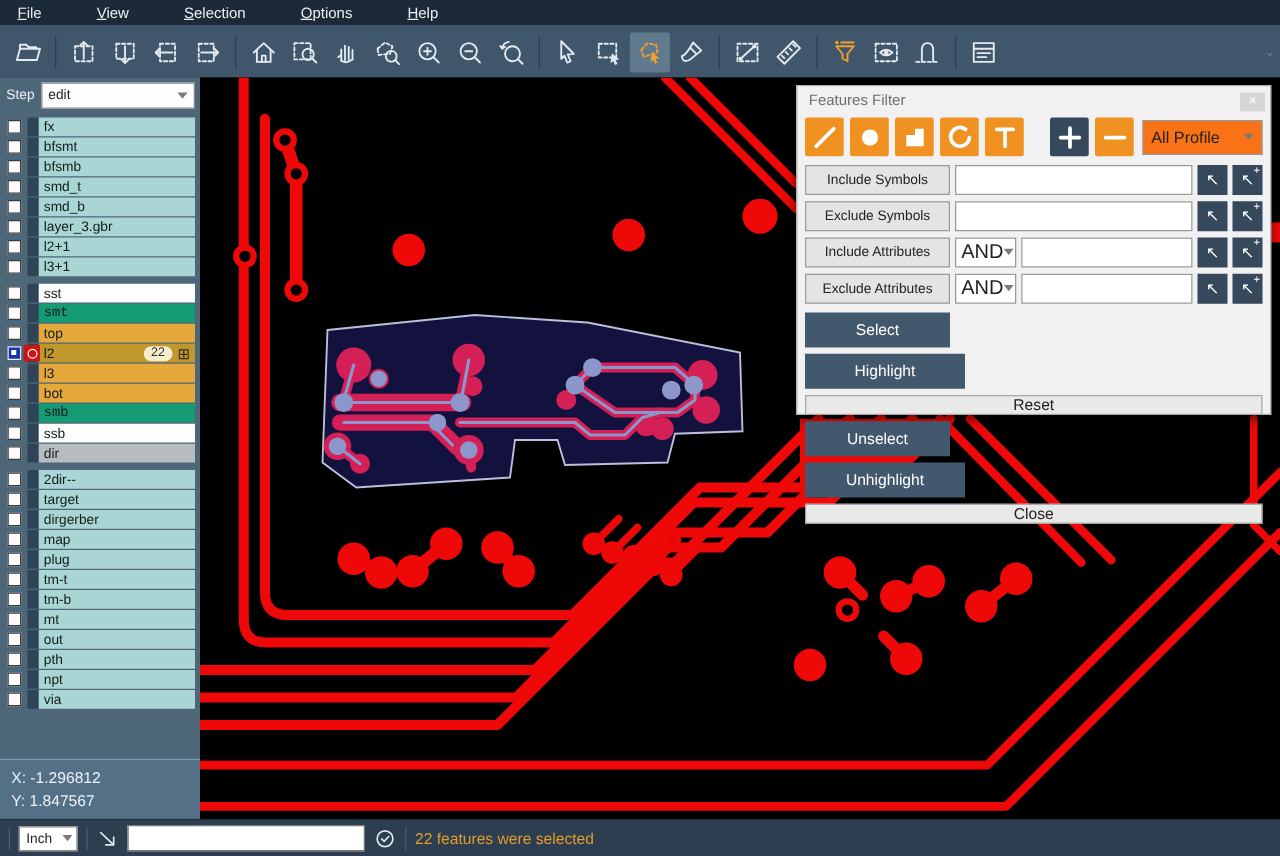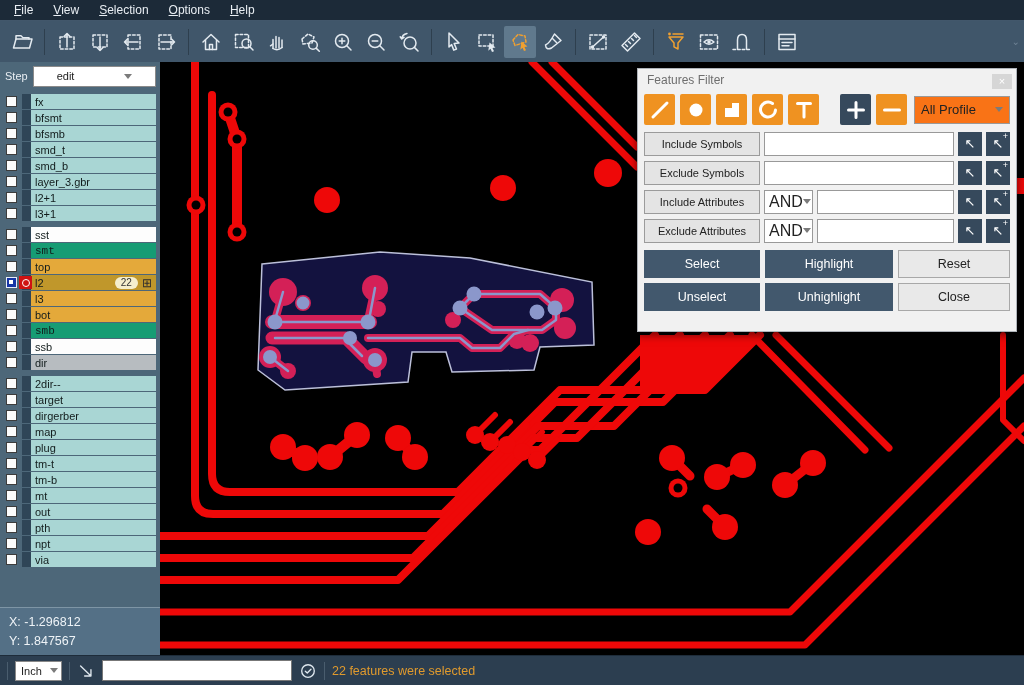--- a/index.html
+++ b/index.html
@@ -1,21 +1,21 @@
 <!DOCTYPE html>
 <html><head>
 <meta charset="utf-8">
 <style>
   * { margin:0; padding:0; box-sizing:border-box; }
   html,body { width:1024px; height:685px; overflow:hidden; background:#10181f; }
   body { font-family:"Liberation Sans", sans-serif; }
   .app { width:1024px; height:685px; display:flex; flex-direction:column; background:#1c2a38; }
 
   
-  .menubar { height:20px; background:#1c2a38; display:flex; align-items:center; padding-left:4px; flex:0 0 auto; }
+  .menubar { height:20px; background:#1c2a38; display:flex; align-items:center; padding-left:4px; flex:0 0 auto;gap:24px; }
   .menu-item { color:#e9eef3; font-size:12px; padding:2px 10px 3px 10px; cursor:default; }
   .menu-item .u { text-decoration:underline; }
 
   
   .toolbar { height:42px; background:#40566a; display:flex; align-items:center; padding-left:6px; gap:1px; flex:0 0 auto; border-top:1px solid #4c617433; }
   .tbtn { width:32px; height:32px; display:flex; align-items:center; justify-content:center; border-radius:2px; }
   .tbtn.active { background:#60798d; }
   .tsep { width:1px; height:26px; background:#2e3f4e; margin:0 5px; }
   .tbtn svg { stroke:#e3eaf0; fill:none; stroke-width:1.5; stroke-linecap:round; stroke-linejoin:round; }
   .tbtn svg .fil { fill:#e3eaf0; stroke:none; }
@@ -24,21 +24,21 @@
   .tbtn svg .dash { stroke-dasharray:2.6 2; }
   .toolbar .ovf { margin-left:auto; color:#6d8294; font-size:10px; padding-right:4px; }
 
   
   .main { flex:1 1 auto; display:flex; height:593px; }
 
   
   .sidebar { width:160px; flex:0 0 160px; background:#4d6779; position:relative; overflow:hidden; }
   .steprow { height:28px; display:flex; align-items:center; padding:3px 4px 3px 5px; }
   .steprow .slabel { color:#e9eef3; font-size:11px; margin-right:5px; }
-  .stepsel { flex:1; height:21px; background:#fff; border:1px solid #8a8a8a; display:flex; align-items:center; justify-content:space-between; padding:0 23px; font-size:11px; color:#222; }
+  .stepsel { flex:1; height:21px; background:#fff; border:1px solid #8a8a8a; display:flex; align-items:center; justify-content:space-between; padding:0 5px; font-size:11px; color:#222; }
   .chev { width:0; height:0; border-left:4px solid transparent; border-right:4px solid transparent; border-top:5px solid #7b7b7b; }
   .layerlist { padding-top:4px; }
   .lrow { height:15px; margin-bottom:1px; display:flex; align-items:stretch; position:relative;justify-content:flex-end; }
   .cbcell { width:22px; display:flex; align-items:center; justify-content:center; flex:0 0 22px; }
   .cb { width:11px; height:11px; background:#fcfcfc; border:1.5px solid #3c3c3c; }
   .cb.checked { background:#1635a6; border-color:#e8ecf6; position:relative; }
   .cb.checked::after { content:""; position:absolute; left:2px; top:2px; width:4px; height:4px; background:#fff; }
   .gapcell { width:9px; flex:0 0 9px; background:#2f4557; }
   .lind { position:absolute; left:19px; top:1px; width:13px; height:13px; background:#cf1212; z-index:2; display:flex; align-items:center; justify-content:center; }
   .lind::after { content:""; width:6px; height:6px; border-radius:50%; border:1.5px solid #fff; background:#cf1212; }
@@ -70,21 +70,21 @@
   .dspacer { width:11px; }
   .profsel { margin-left:auto; width:96px; height:28px; background:#f97316; border:1px solid #999; display:flex; align-items:center; justify-content:space-between; padding:0 6px; font-size:13px; color:#222; }
   .drows { padding:2px 6px 0 6px; }
   .frow { display:flex; align-items:center; gap:4px; height:25px; margin-bottom:4px; }
   .flabel { width:116px; flex:0 0 116px; height:24px; background:#e4e4e4; border:1px solid #9b9b9b; display:flex; align-items:center; justify-content:center; font-size:11px; color:#222; }
   .fand { width:49px; flex:0 0 49px; height:24px; background:#fff; border:1px solid #999; display:flex; align-items:center; justify-content:space-between; padding:0 4px; font-size:16px; color:#222; }
   .ffield { flex:1; height:24px; background:#fff; border:1px solid #999; }
   .fab { width:24px; height:24px; flex:0 0 24px; background:#36495c; color:#fff; font-size:13px; display:flex; align-items:center; justify-content:center; position:relative; }
   .fab .plus { position:absolute; top:-1px; right:2px; font-size:9px; }
   .dbtns { padding:3px 6px; }
-  .dbrow { display:flex; gap:5px; margin-bottom:5px; }
+  .dbrow { display:flex; gap:5px; margin-bottom:5px;flex-direction:column; }
   .dbtn { height:28px; display:flex; align-items:center; justify-content:center; font-size:12.5px; }
   .dbtn.navy { background:#42586d; color:#fff; }
   .dbtn.lite { background:#e9e9e9; color:#222; border:1px solid #a8a8a8; }
   .w1 { width:116px; } .w2 { width:128px; } .w3 { flex:1; }
 
   
   .statusbar { height:30px; flex:0 0 auto; background:#2c3e50; display:flex; align-items:center; gap:7px; padding:0 7px; border-top:1px solid #1e2c3a; }
   .ssep { width:1px; height:18px; background:#4a5d6e; }
   .unitsel { width:47px; height:20px; background:#fff; border:1px solid #888; display:flex; align-items:center; justify-content:space-between; padding:0 3px 0 5px; font-size:11px; color:#222; }
   .sicon svg { stroke:#dfe7ee; fill:none; stroke-width:1.5; stroke-linecap:round; stroke-linejoin:round; display:block; }

